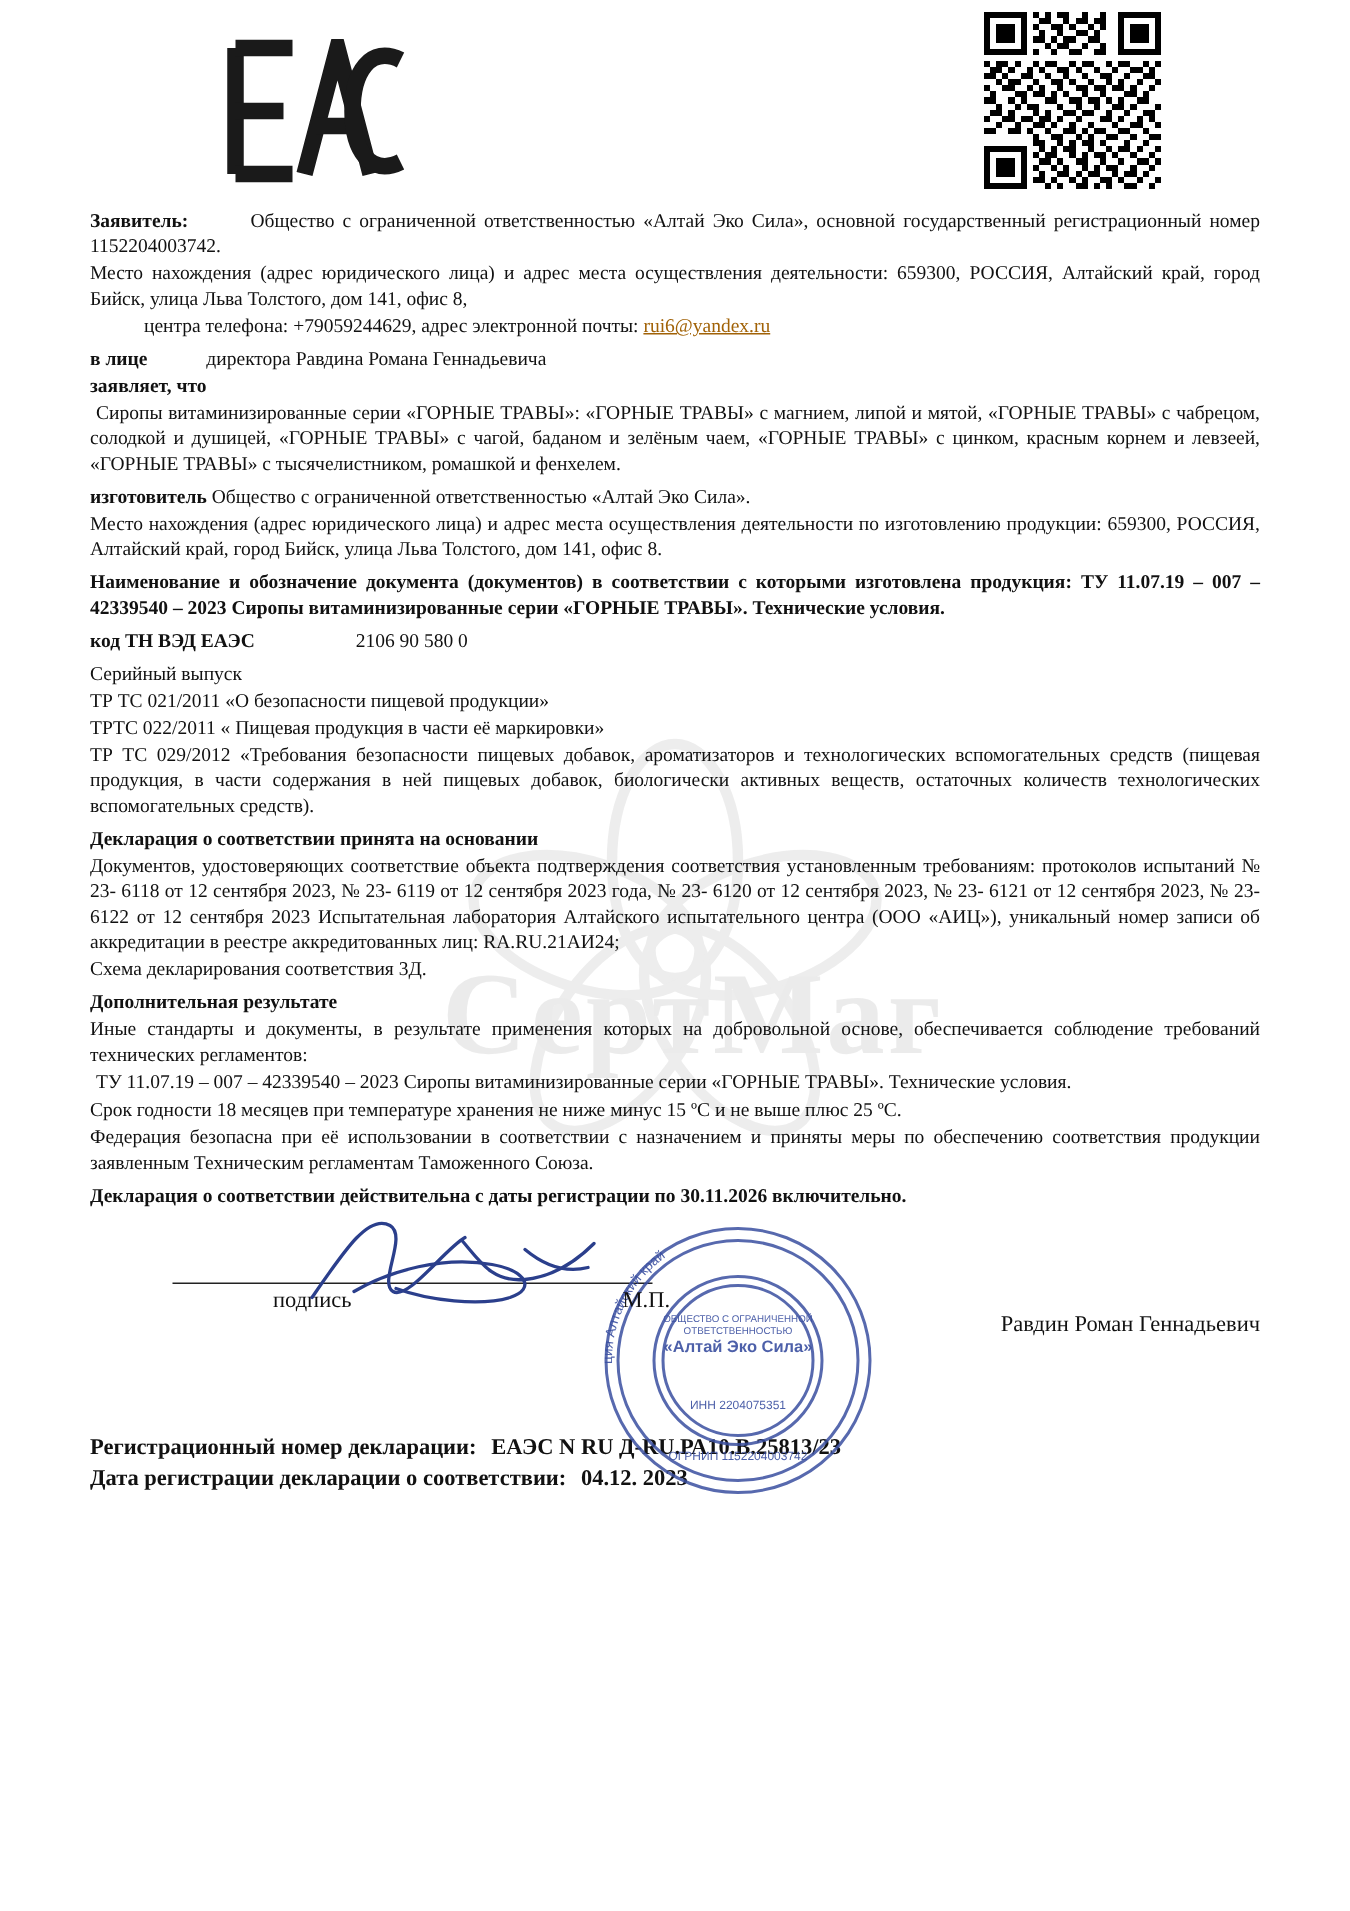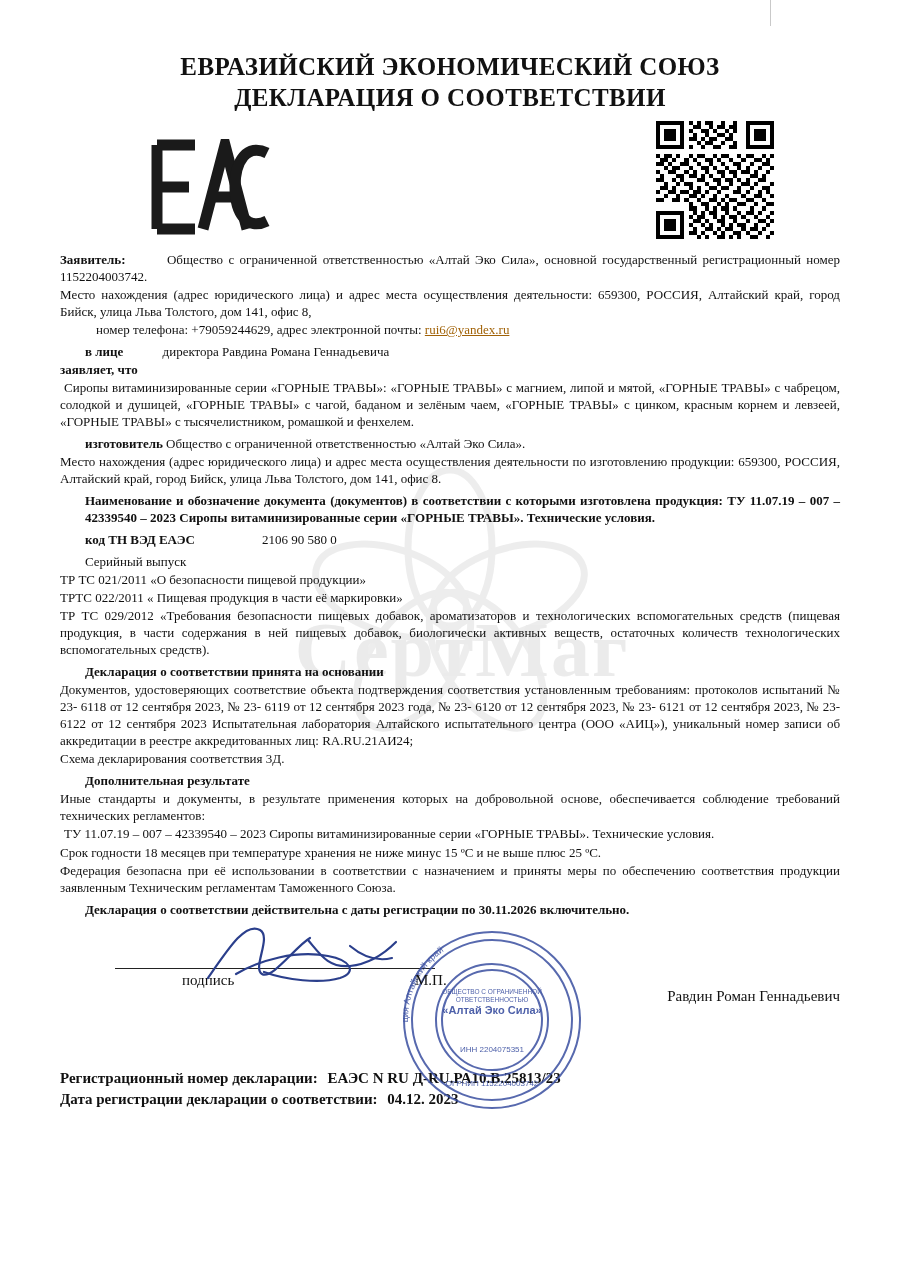--- a/index.html
+++ b/index.html
@@ -102,21 +102,21 @@
     line-height: 1.31;
     text-align: justify;
     margin-top: 2px;
   }
   .p {
     margin: 0 0 1px 0;
     text-align: justify;
   }
   .b { font-weight: bold; }
   .indent { text-indent: 4px; }
-  .gap-sm { margin-top: 5px; margin-left: 25px; }
+  .gap-sm { margin-top: 5px; }
   .link { color: #a16207; text-decoration: underline; }
   .sp-l { margin-left: 36px; }
   .sp-xl { margin-left: 64px; }
 
   
   .sign-block {
     position: relative;
     height: 118px;
     margin-top: 10px;
   }
@@ -180,24 +180,20 @@
         <ellipse cx="0" cy="-62" rx="42" ry="78" transform="rotate(144)"></ellipse>
         <ellipse cx="0" cy="-62" rx="42" ry="78" transform="rotate(216)"></ellipse>
         <ellipse cx="0" cy="-62" rx="42" ry="78" transform="rotate(288)"></ellipse>
       </g>
     </svg>
     <div class="wm-text">СертМаг</div>
   </div>
 
   <div class="content">
 
-    <div class="doc-title">
-      <span class="line2">ЕВРАЗИЙСКИЙ ЭКОНОМИЧЕСКИЙ СОЮЗ</span>
-      <span class="line2">ДЕКЛАРАЦИЯ О СООТВЕТСТВИИ</span>
-    </div>
 
     <div class="marks">
       <div class="eac">
         <svg width="128" height="96" viewBox="0 0 128 96">
           <g fill="none" stroke="#1a1a1a" stroke-width="11">
             <path d="M14 6 L14 90"></path>
             <path d="M14 6 L52 6"></path>
             <path d="M14 48 L46 48"></path>
             <path d="M14 90 L52 90"></path>
             <path d="M60 90 L82 6 L104 90"></path>
@@ -447,21 +443,21 @@
         <span class="b">Заявитель:</span>
         <span class="sp-l">Общество с ограниченной ответственностью «Алтай Эко Сила», основной государственный регистрационный номер  1152204003742.</span>
       </p>
 
       <p class="p">
         <span>Место нахождения (адрес юридического лица) и адрес места осуществления деятельности:</span>
         <span>659300, РОССИЯ, Алтайский край, город Бийск, улица Льва Толстого, дом 141, офис 8,</span>
       </p>
 
       <p class="p">
-        <span class="sp-l">номер телефона:</span>
+        <span class="sp-l">центра телефона:</span>
         <span>+79059244629,</span>
         <span>адрес электронной почты:</span>
         <span class="link">rui6@yandex.ru</span>
       </p>
 
       <p class="p gap-sm">
         <span class="b">в лице</span>
         <span class="sp-l">директора Равдина  Романа Геннадьевича</span>
       </p>
 

